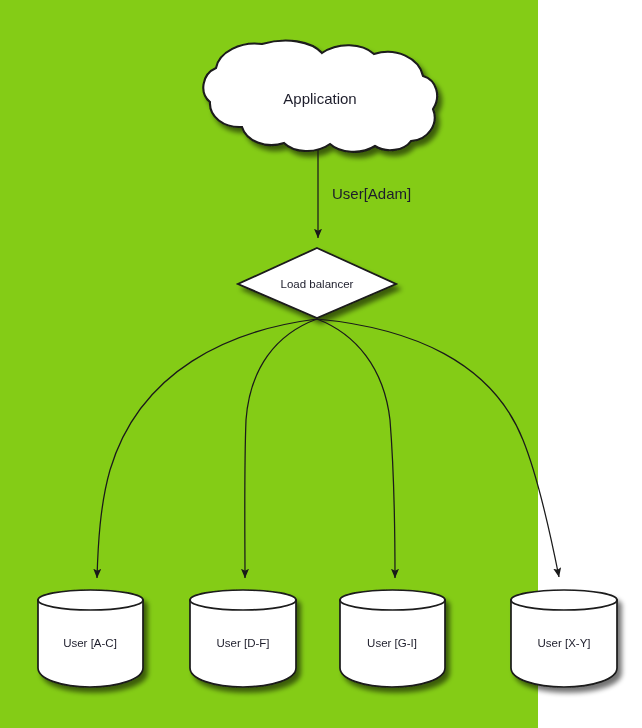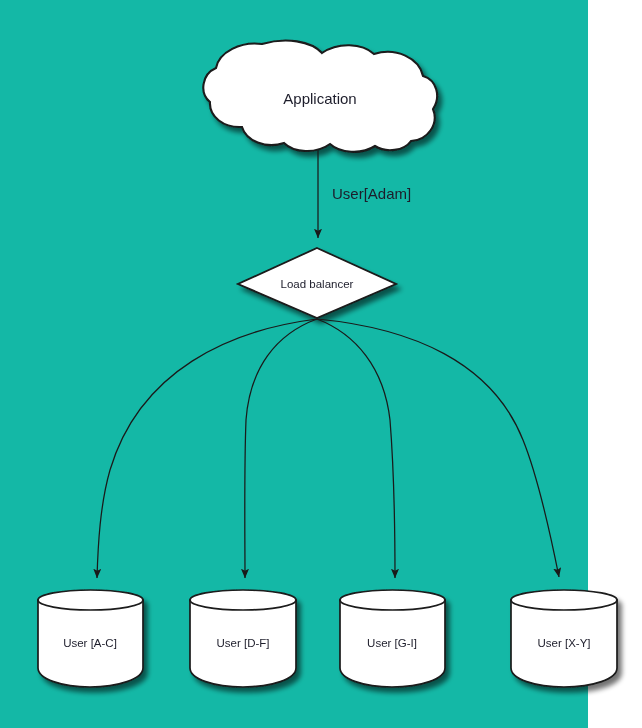--- a/index.html
+++ b/index.html
@@ -8,23 +8,23 @@
     background: #ffffff;
   }
   body {
     width: 642px;
     height: 728px;
     font-family: "Liberation Sans", sans-serif;
     overflow: hidden;
   }
   #diagram-root {
     position: relative;
-    width: 588px;
+    width: 538px;
     height: 728px;
-    background: #14b8a6;
+    background: #84cc16;
   }
   #diagram-svg {
     position: absolute;
     top: 0;
     left: 0;
     width: 642px;
     height: 728px;
     display: block;
   }
   .node-label {

